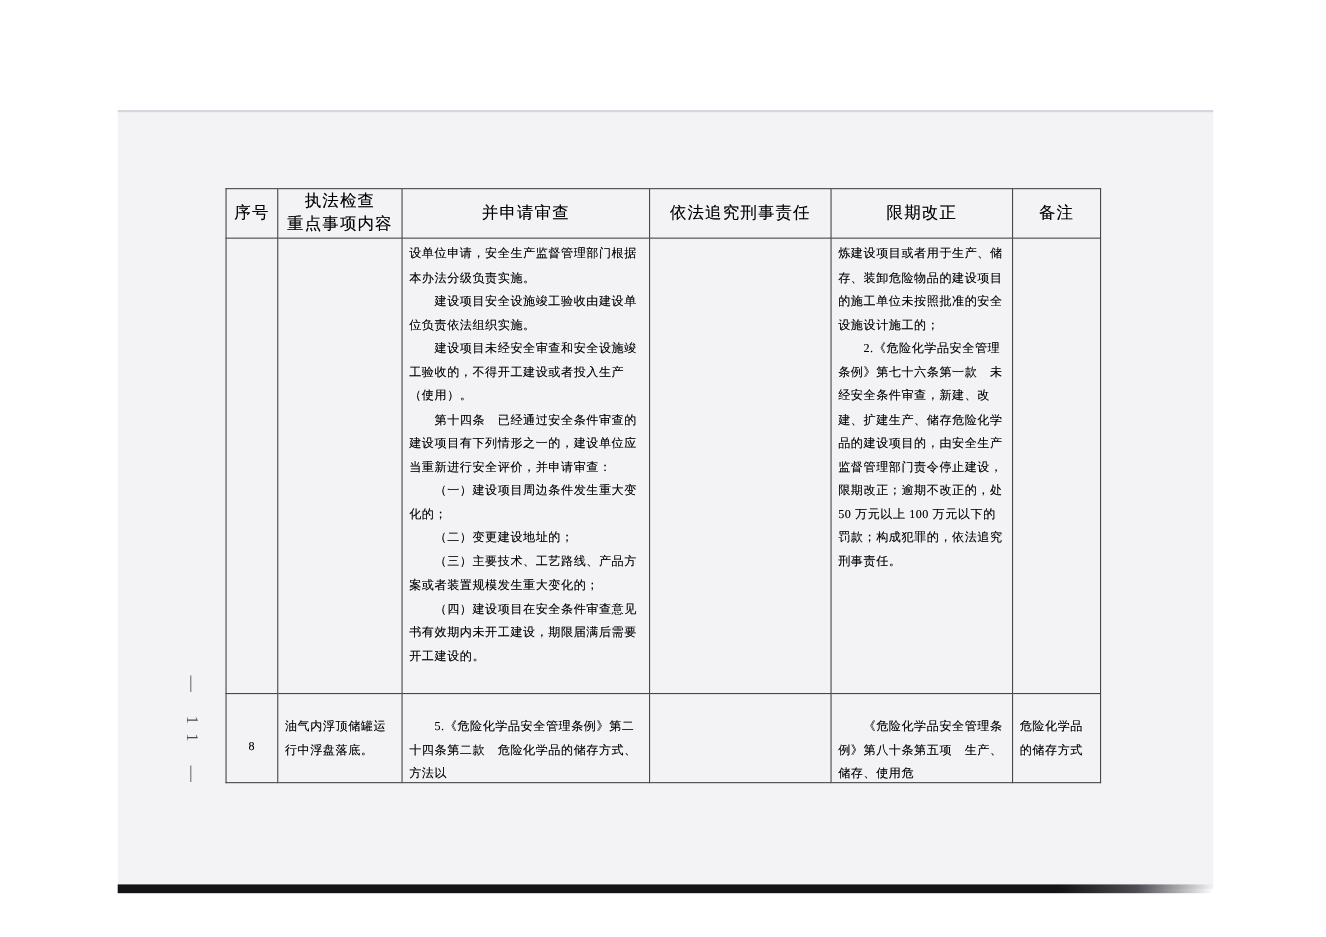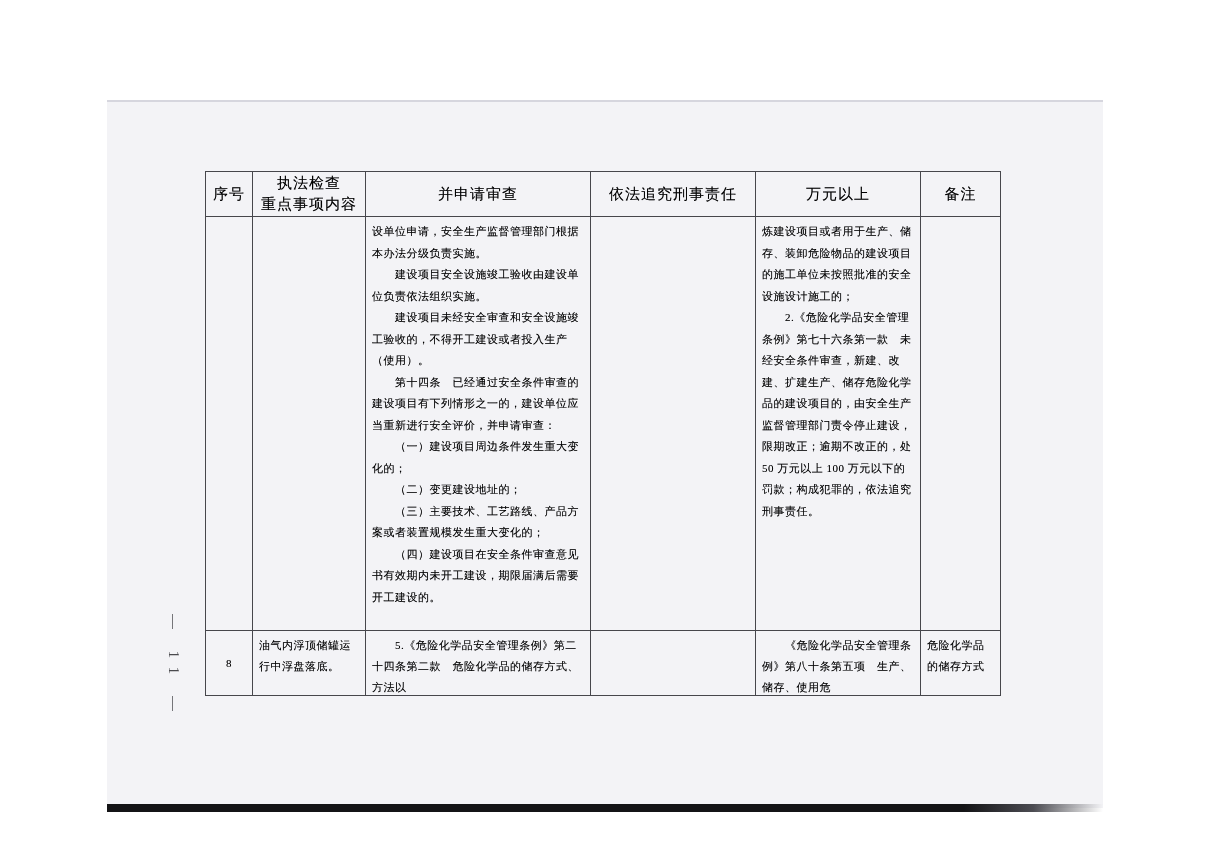--- a/index.html
+++ b/index.html
@@ -67,21 +67,21 @@
   .doc-table td { vertical-align: top; }
   .cell {
     padding: 4px 6px;
     font-size: 11px;
     line-height: 21.5px;
     letter-spacing: 0.5px;
     white-space: pre-line;
     overflow: hidden;
   }
   tr.row-big .cell { height: 405px; }
-  tr.row-partial .cell { height: 56px; line-height: 21px; }
+  tr.row-partial .cell { height: 56px; line-height: 21px; margin-top: 16px; }
   td.seq-cell { text-align: center; vertical-align: middle; }
   td.seq-cell .cell { height: auto; }
 </style>
 </head>
 <body>
 
 <div class="scan-page">
 
   <div class="page-num">— 11 —</div>
 
@@ -94,21 +94,21 @@
       <col style="width:165px">
       <col style="width:80px">
     </colgroup>
     <thead>
       <tr>
         <th>序号</th>
         <th>执法检查
 重点事项内容</th>
         <th>并申请审查</th>
         <th>依法追究刑事责任</th>
-        <th>万元以上</th>
+        <th>限期改正</th>
         <th>备注</th>
       </tr>
     </thead>
     <tbody>
       <tr class="row-big">
         <td class="seq-cell">
             <div class="cell"></div>
           </td>
         <td>
             <div class="cell"></div>

